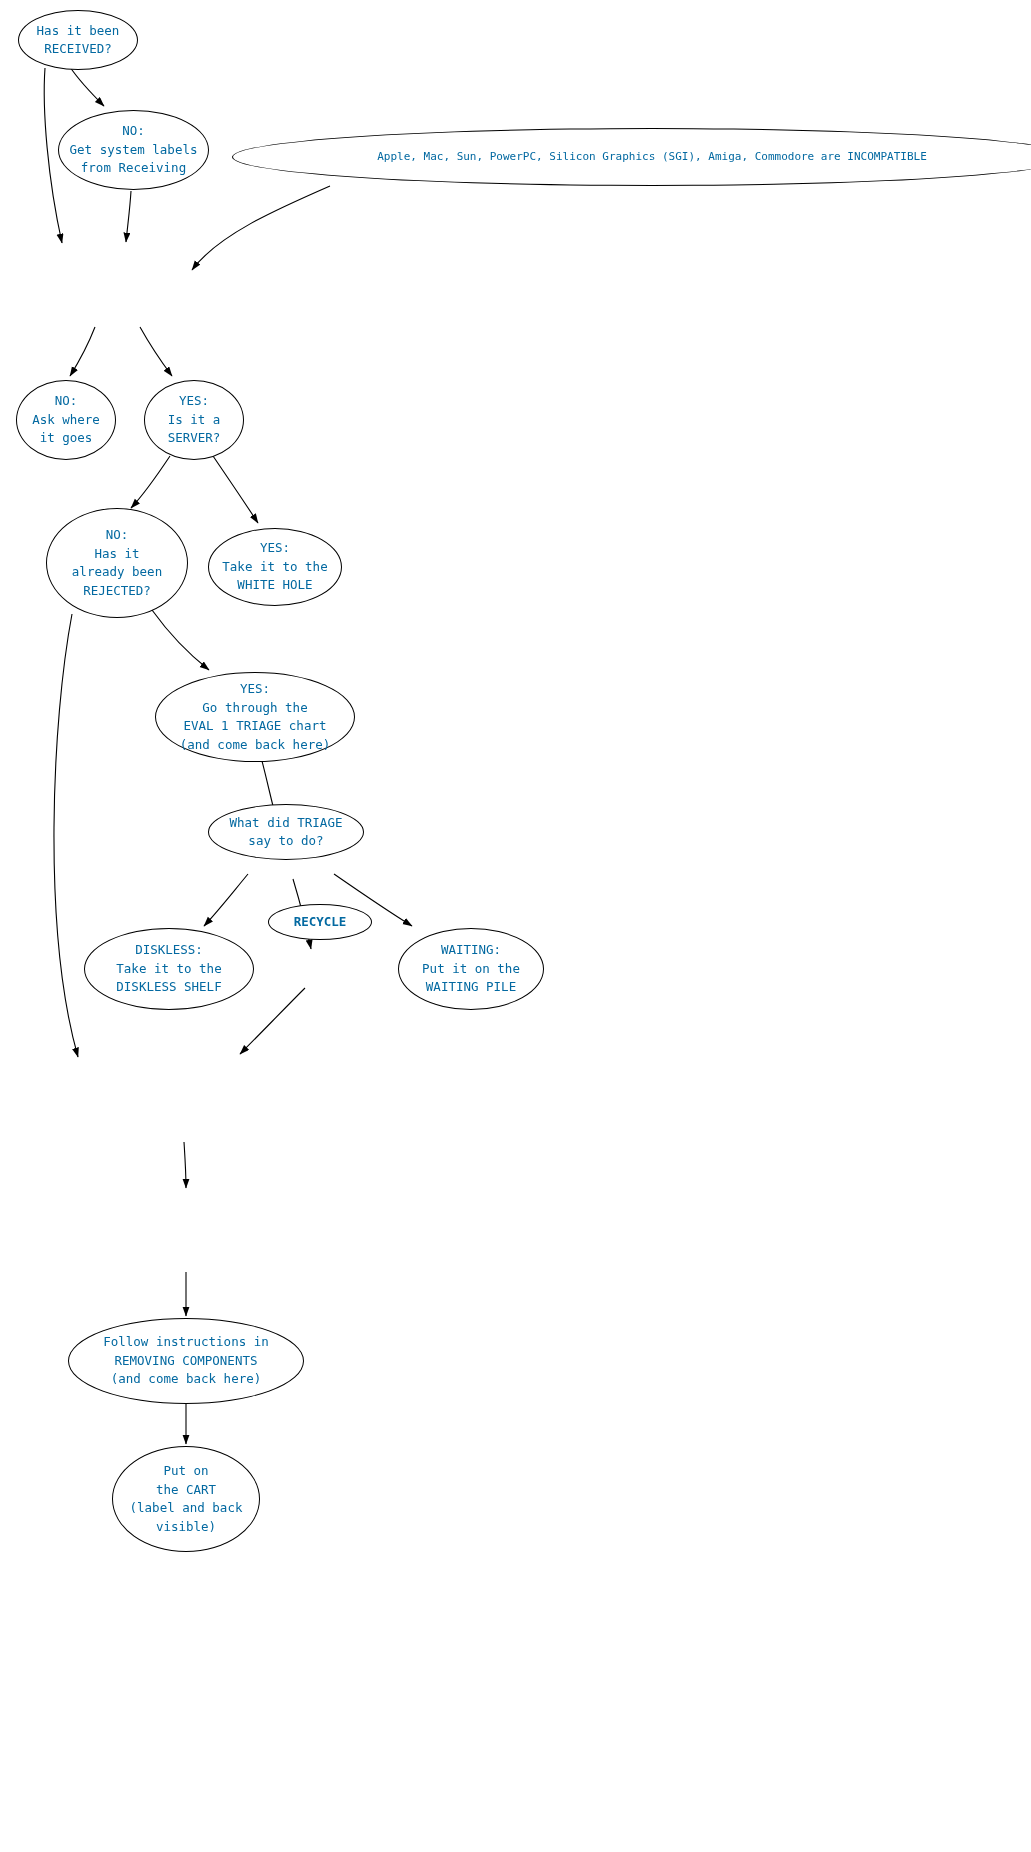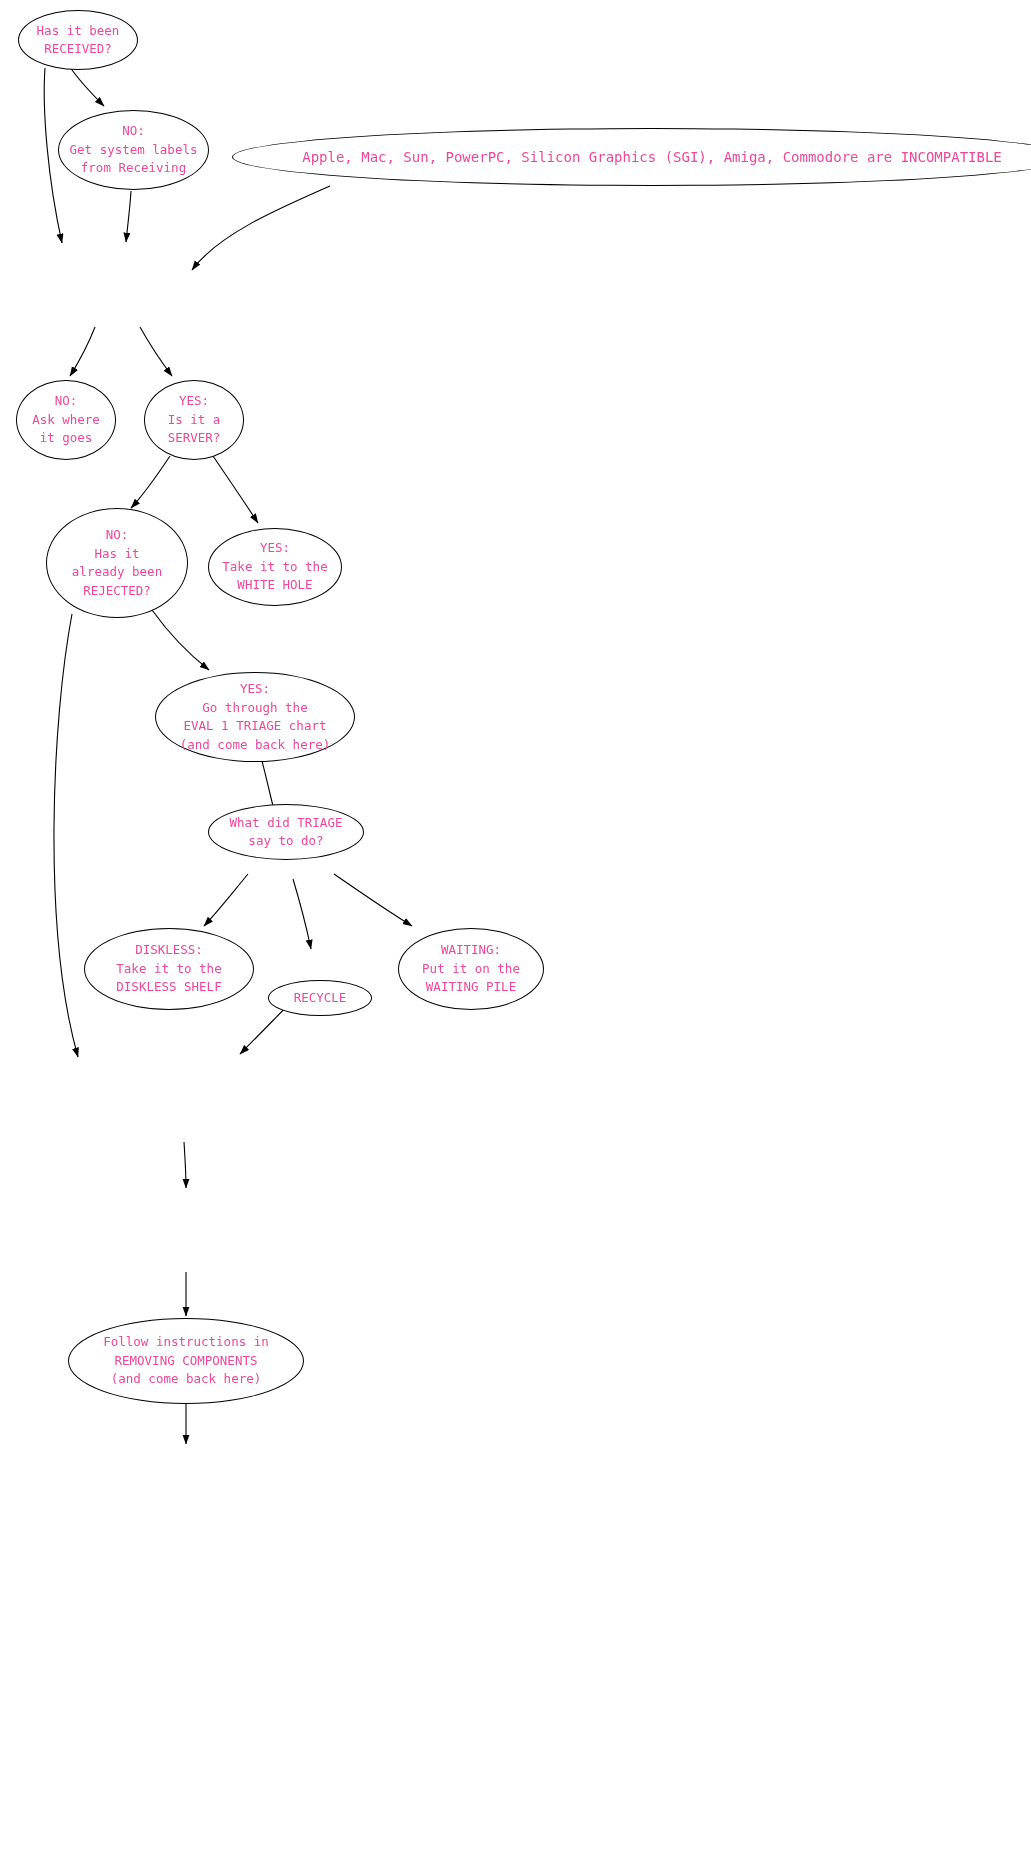--- a/index.html
+++ b/index.html
@@ -2,22 +2,22 @@
 <html><head>
 <meta charset="utf-8">
 <style>
   html,body{margin:0;padding:0;background:#ffffff;}
   body{width:1031px;height:1852px;position:relative;overflow:hidden;
        font-family:"DejaVu Sans Mono","Liberation Mono",monospace;}
   #stage{position:absolute;left:0;top:0;width:1031px;height:1852px;}
   svg.edges{position:absolute;left:0;top:0;width:1031px;height:1852px;overflow:visible;}
   .node{position:absolute;box-sizing:border-box;border:1px solid #000;border-radius:50%;
         background:#fff;display:flex;align-items:center;justify-content:center;text-align:center;}
-  .node .txt{font-size:12.5px;line-height:18.5px;color:#ec4899;white-space:pre;letter-spacing:0px;}
-  .wide .txt{font-size:14px;line-height:18px;white-space:nowrap;}
+  .node .txt{font-size:12.5px;line-height:18.5px;color:#0369a1;white-space:pre;letter-spacing:0px;}
+  .wide .txt{font-size:11px;line-height:18px;white-space:nowrap;}
 </style>
 </head>
 <body>
 
 <div id="stage">
 
   <svg class="edges" viewBox="0 0 1031 1852" xmlns="http://www.w3.org/2000/svg">
     <defs>
       <marker id="ah" markerWidth="10" markerHeight="10" refX="8.5" refY="3.2" orient="auto" markerUnits="strokeWidth">
         <path d="M0,0 L9,3.2 L0,6.4 z" fill="#000"></path>
@@ -97,32 +97,38 @@
     <span class="txt">What did TRIAGE
 say to do?</span>
   </div>
 
   <div class="node" style="left:84px;top:928px;width:170px;height:82px;">
     <span class="txt">DISKLESS:
 Take it to the
 DISKLESS SHELF</span>
   </div>
 
-  <div class="node" style="left:268px;top:980px;width:104px;height:36px;">
+  <div class="node" style="left:268px;top:904px;width:104px;height:36px;font-weight:bold;">
     <span class="txt">RECYCLE</span>
   </div>
 
   <div class="node" style="left:398px;top:928px;width:146px;height:82px;">
     <span class="txt">WAITING:
 Put it on the
 WAITING PILE</span>
   </div>
 
 
 
   <div class="node" style="left:68px;top:1318px;width:236px;height:86px;">
     <span class="txt">Follow instructions in
 REMOVING COMPONENTS
 (and come back here)</span>
   </div>
 
+  <div class="node" style="left:112px;top:1446px;width:148px;height:106px;">
+    <span class="txt">Put on
+the CART
+(label and back
+visible)</span>
+  </div>
 
 </div>
 
 </body></html>

